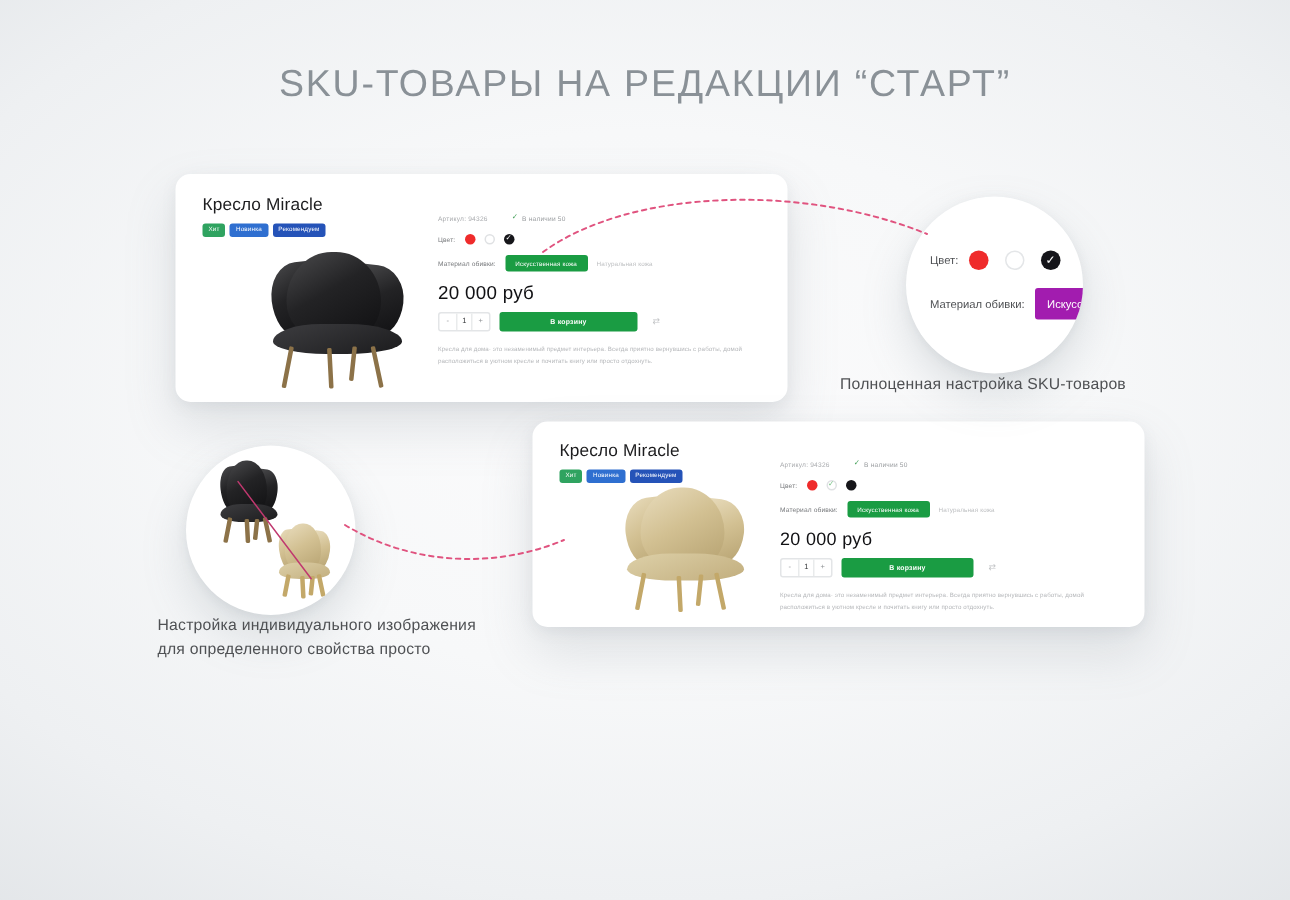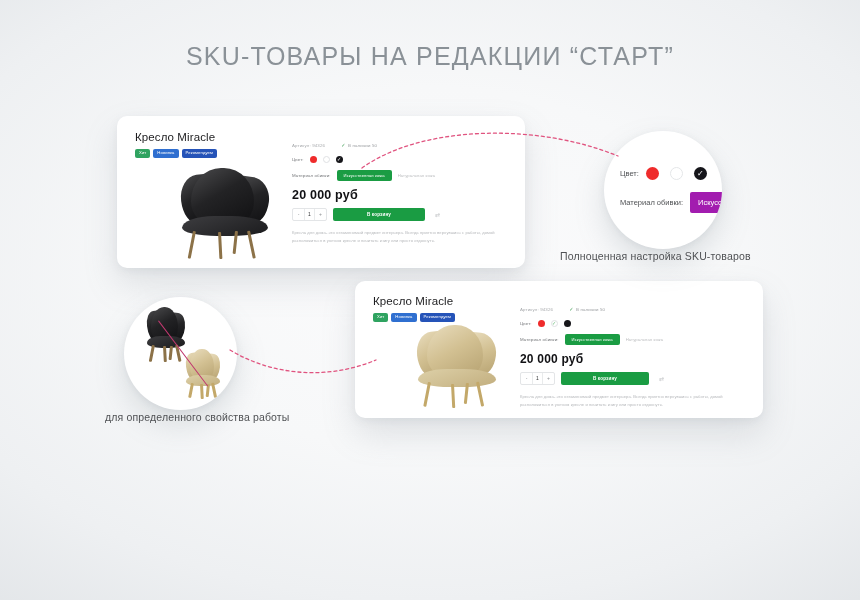--- a/index.html
+++ b/index.html
@@ -129,21 +129,21 @@
   .sw.white .tick { color: #6fbf7e; }
 
   .mat-btn {
     background: #1a9c43; color: #fff;
     font-size: 4.2px; padding: 3.6px 7px; border-radius: 2px;
     white-space: nowrap; letter-spacing: .1px; line-height: 1;
     border: none; cursor: pointer;
   }
   .mat-alt { font-size: 4.2px; color: #bcbec0; white-space: nowrap; letter-spacing: .1px; }
 
-  .price { font-size: 12.5px; font-weight: 700; color: #111114; margin: 4px 0 6px; letter-spacing: .2px; }
+  .price { font-size: 12.5px; font-weight: 400; color: #111114; margin: 4px 0 6px; letter-spacing: .2px; }
   #card-2 .price { font-size: 12px; }
 
   .buy-row { display: flex; align-items: center; gap: 6px; }
   .stepper {
     display: flex; align-items: center;
     border: .7px solid #e3e5e7; border-radius: 2px; height: 13px; overflow: hidden;
   }
   .stepper span {
     font-size: 5px; color: #8d9093; width: 11px; text-align: center; line-height: 13px;
     user-select: none;
@@ -383,21 +383,22 @@
         <div class="leg l2"></div>
         <div class="leg l4"></div>
         <div class="leg l3"></div>
     </div>
   </div>
   <div class="diag-line"></div>
 </div>
 
 <div class="caption" id="cap-right">Полноценная настройка SKU-товаров</div>
 <div class="caption" id="cap-left">
-  <div>для определенного свойства работы</div>
+  <div>Настройка индивидуального изображения</div>
+  <div>для определенного свойства просто</div>
 </div>
 
 <svg class="connector" id="conn-top" viewBox="0 0 270 70">
   <path d="M2,48 C60,6 175,2 258,36"></path>
 </svg>
 <svg class="connector" id="conn-bot" viewBox="0 0 150 45">
   <path d="M2,8 C45,34 100,38 148,18"></path>
 </svg>
 
 </body></html>

